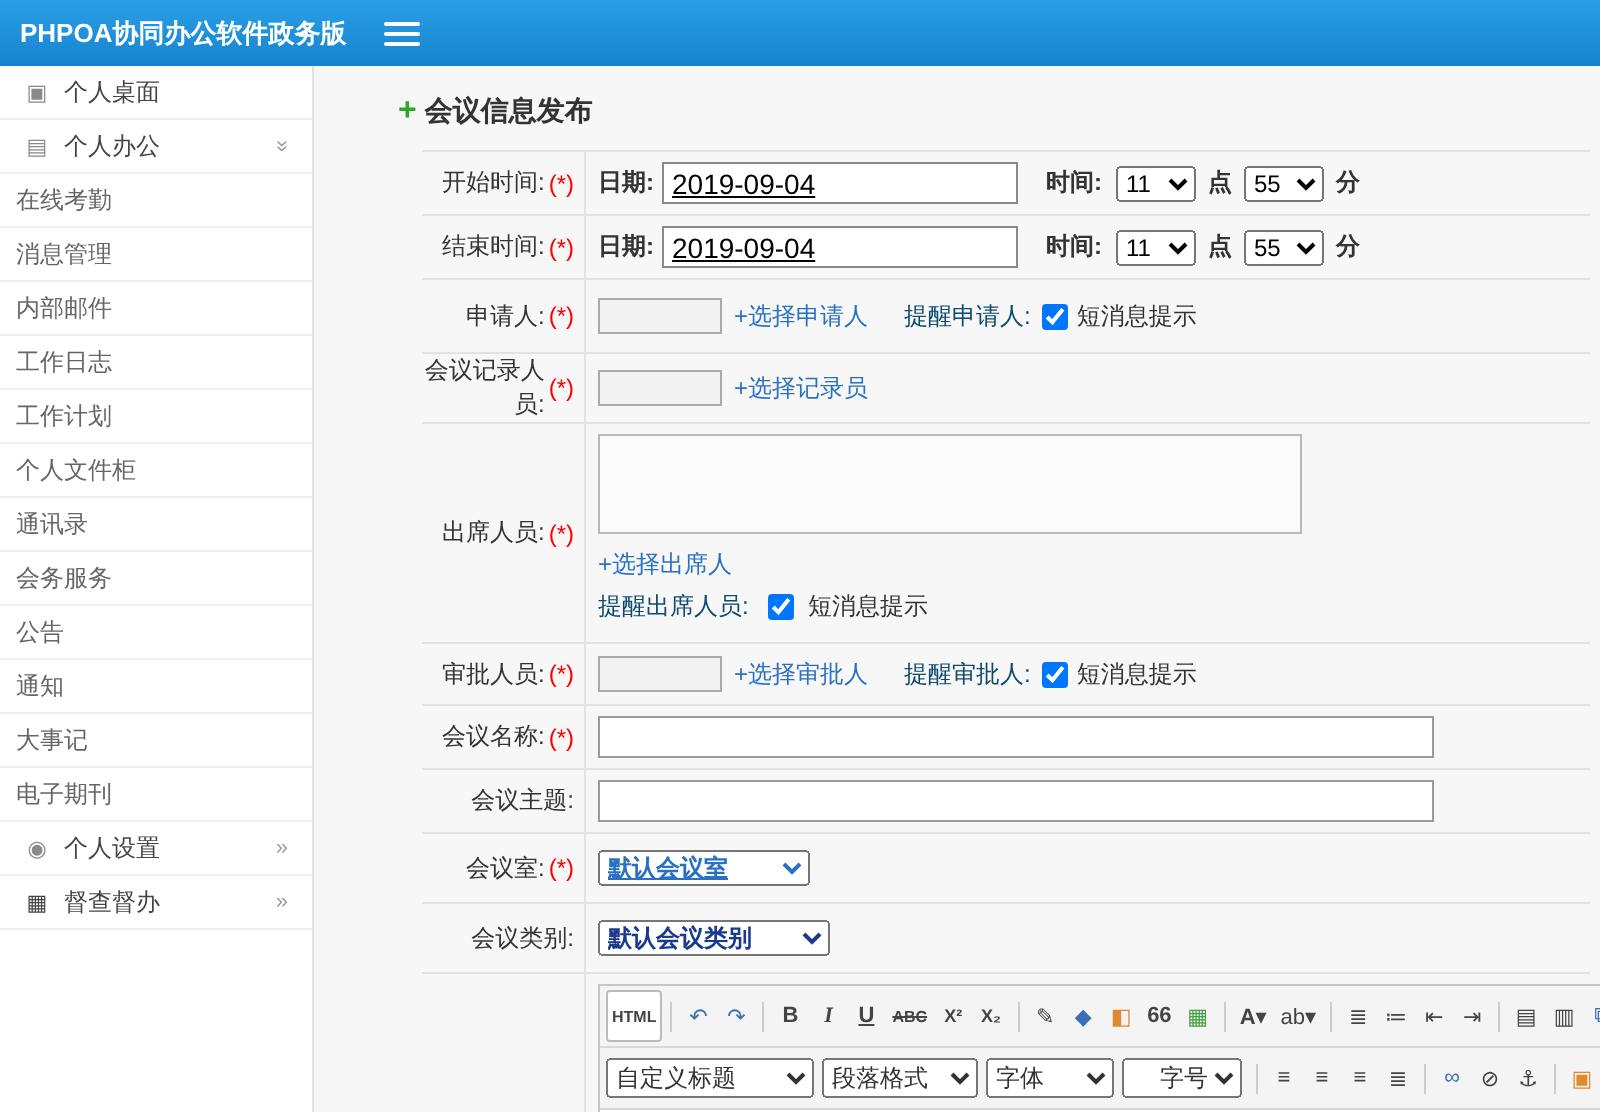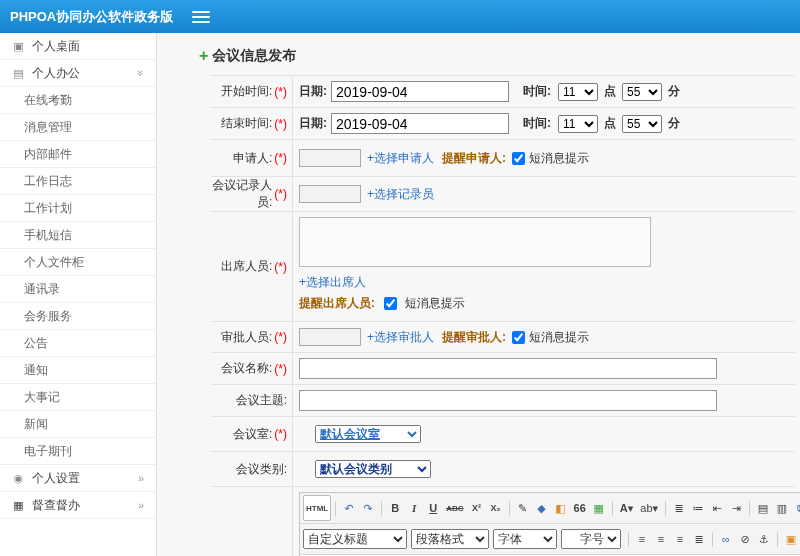--- a/index.html
+++ b/index.html
@@ -15,44 +15,44 @@
   .hamburger { margin-left:34px; width:18px; display:flex; flex-direction:column; gap:3px; cursor:pointer; }
   .hamburger i { display:block; height:2px; background:#fff; border-radius:1px; }
   
   .container { display:flex; height:523px; }
   .sidebar { width:157px; min-width:157px; background:#fff; border-right:1px solid #e2e2e2; overflow:hidden; }
   .srow { height:27px; border-bottom:1px solid #efefef; padding-left:12px; display:flex; align-items:center; color:#444; cursor:pointer; background:#fff; }
   .srow .sicon { color:#8a8a8a; margin-right:7px; font-size:11px; width:13px; text-align:center; }
   .srow .sicon.dark { color:#444; }
   .srow .arr { margin-left:auto; margin-right:12px; color:#9a9a9a; font-size:11px; }
   .arr.down { transform:rotate(90deg); }
-  .ssub { padding-left:24px; color:#666; }
+  .ssub { padding-left:8px; color:#666; }
   .content { flex:1; padding:12px 5px 0 54px; overflow:hidden; }
   
   .page-title-row { display:flex; align-items:center; margin:2px 0 10px -12px; }
   .plus-icon { color:#2fa52f; font-weight:bold; font-size:16px; margin-right:4px; line-height:1; }
   .page-title { font-size:14px; font-weight:bold; color:#333; }
   
   .form { border-top:1px solid #e2e2e2; }
   .frow { display:flex; border-bottom:1px solid #e2e2e2; }
   .flabel { width:82px; min-width:82px; border-right:1px solid #e2e2e2; display:flex; align-items:center; justify-content:flex-end; padding-right:5px; color:#333; text-align:right; }
   .req { color:#f00; margin-left:2px; }
   .ffield { flex:1; padding:5px 8px 5px 6px; display:flex; align-items:center; flex-wrap:wrap; }
   .ffield.block { display:block; }
   .h30 { min-height:30px; } .h37 { min-height:37px; } .h31 { min-height:31px; }
-  .h96 { min-height:96px; } .h35 { min-height:35px;gap:16px; } .hedit { min-height:118px; }
+  .h96 { min-height:96px; } .h35 { min-height:35px; } .hedit { min-height:118px; }
   b.inl { font-weight:bold; margin-right:4px; }
   .ml14 { margin-left:14px; }
   .unit { margin:0 3px; font-weight:bold; }
-  .date-input { width:178px; height:21px; border:1px solid #8a8a8a; font-size:14px; padding:1px 4px; font-family:inherit; background:#fff; }
+  .date-input { width:178px; height:21px; border:1px solid #8a8a8a; font-size:14px; padding:1px 4px; font-family:inherit; background:#fff;text-decoration:underline; }
   select { font-size:12px; font-family:inherit; color:#000000; }
   .sel-sm { width:40px; margin:0 3px; }
   .small-input { width:62px; height:18px; border:1px solid #aaa; background:#f2f2f2; margin-right:6px; }
-  a.chlink { color:#2a70c2; text-decoration:none; margin-right:8px; cursor:pointer; }
-  .remind { font-weight:bold; color:#a16207; }
+  a.chlink { color:#2a70c2; text-decoration:none; margin-right:18px; cursor:pointer; }
+  .remind { font-weight:normal; color:#0c4a6e; }
   input[type=checkbox] { margin:0 4px 0 6px; vertical-align:middle; }
   textarea.att { width:352px; height:50px; border:1px solid #b9b9b9; background:#fbfbfb; resize:none; }
   .att-line { margin:4px 0; }
   .wide-input { width:418px; height:21px; border:1px solid #9a9a9a; padding:1px 4px; font-family:inherit; background:#fff; }
   .sel-room { width:106px; color:#2a70c2; font-weight:bold; text-decoration:underline; }
   .sel-cat { width:116px; color:#1a3a8f; font-weight:bold; }
   
   .editor { width:100%; border:1px solid #c6c6c6; background:#f4f4f4; }
   .toolbar { display:flex; align-items:center; padding:2px 3px; border-bottom:1px solid #d8d8d8; gap:1px; flex-wrap:nowrap; }
   .tbtn { min-width:18px; height:19px; display:inline-flex; align-items:center; justify-content:center; font-size:11px; color:#444; padding:12px 2px; cursor:pointer; border:1px solid transparent; }
@@ -103,42 +103,36 @@
     <div class="srow ssub">
         <span>内部邮件</span>
       </div>
     <div class="srow ssub">
         <span>工作日志</span>
       </div>
     <div class="srow ssub">
         <span>工作计划</span>
       </div>
     <div class="srow ssub">
-        <span>手机短信</span>
-      </div>
-    <div class="srow ssub">
         <span>个人文件柜</span>
       </div>
     <div class="srow ssub">
         <span>通讯录</span>
       </div>
     <div class="srow ssub">
         <span>会务服务</span>
       </div>
     <div class="srow ssub">
         <span>公告</span>
       </div>
     <div class="srow ssub">
         <span>通知</span>
       </div>
     <div class="srow ssub">
         <span>大事记</span>
-      </div>
-    <div class="srow ssub">
-        <span>新闻</span>
       </div>
     <div class="srow ssub">
         <span>电子期刊</span>
       </div>
     <div class="srow">
       <span class="sicon">◉</span>
       <span>个人设置</span>
       <span class="arr">»</span>
     </div>
     <div class="srow">

